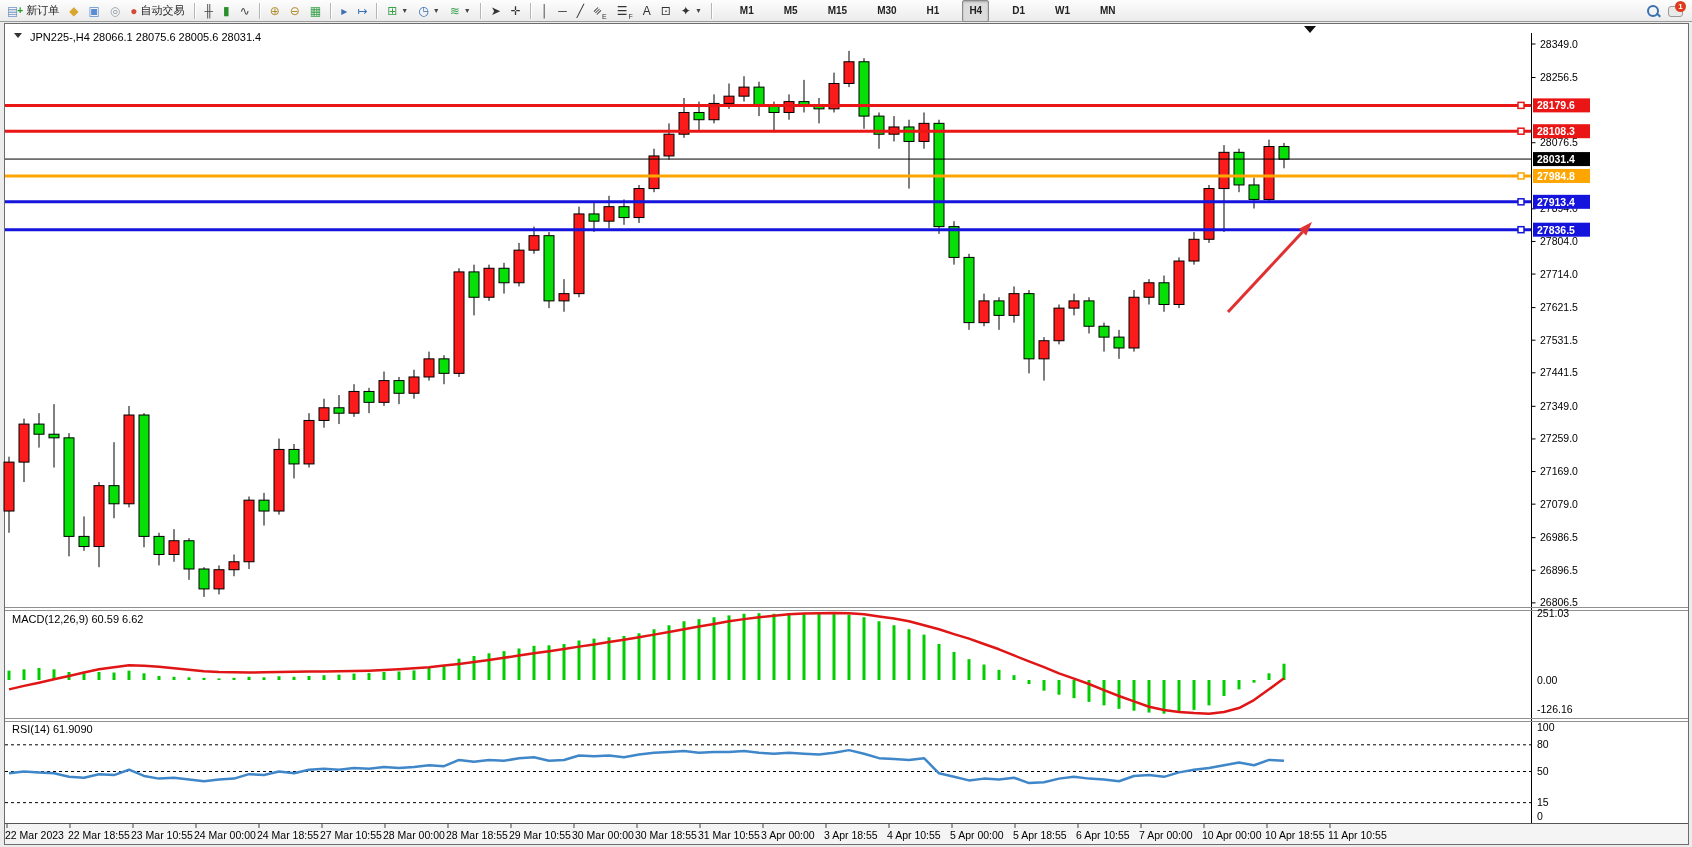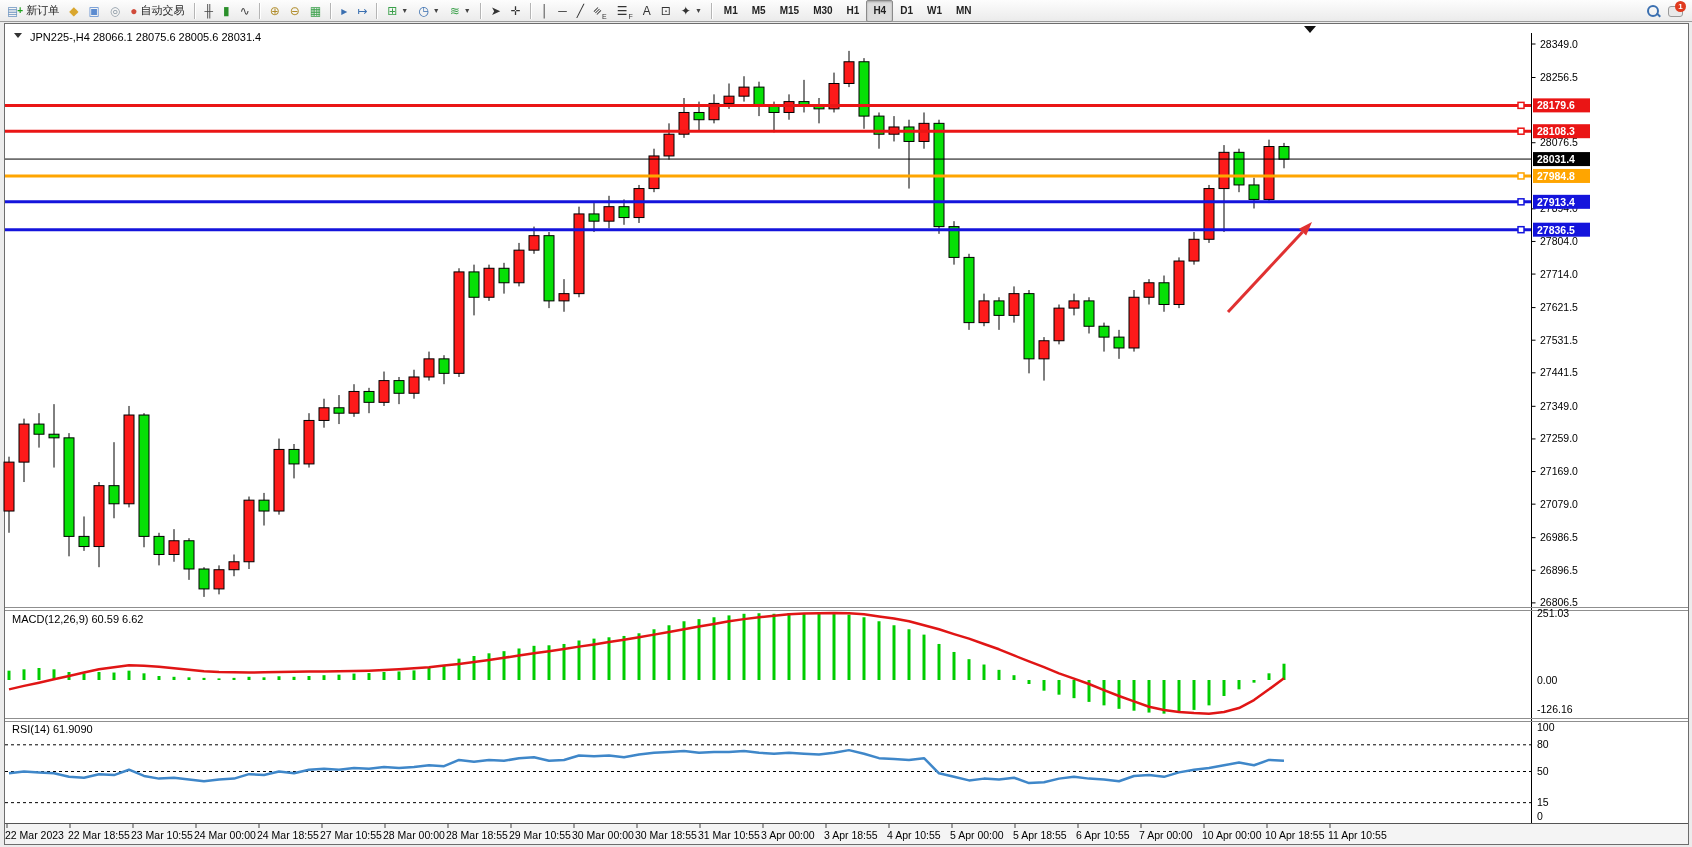--- a/index.html
+++ b/index.html
@@ -9,21 +9,21 @@
     display:flex;align-items:center;padding:0 2px;box-sizing:border-box;z-index:5;font-size:11px;color:#222;}
   .tb-btn{display:flex;align-items:center;gap:3px;padding:1px 4px;height:18px;
     border:1px solid transparent;border-radius:2px;cursor:default;white-space:nowrap;}
   .tb-btn.active{background:#dcdcdc;border:1px solid #8a8a8a;box-shadow:inset 0 1px 2px rgba(0,0,0,.25);}
   .tb-ico{font-size:12px;line-height:12px;display:inline-block;}
   .tb-ico.rot{transform:rotate(-45deg);}
   .tb-plus{color:#1da11d;font-weight:bold;font-size:10px;margin-left:-4px;}
   .tb-sub{font-size:7px;color:#333;margin-left:-2px;align-self:flex-end;}
   .tb-dd{font-size:7px;color:#444;margin-left:1px;}
   .tb-sep{width:1px;height:16px;background:#b5b5b5;border-right:1px solid #fff;margin:0 4px;}
-  .tb-tf{font-size:10px;font-weight:bold;padding:1px 6px;}
+  .tb-tf{font-size:10px;font-weight:bold;padding:1px 6px;margin-left:16px;}
   .tb-spacer{flex:1;}
   .magnifier{position:relative;width:14px;height:14px;margin-right:8px;}
   .magnifier .lens{position:absolute;left:1px;top:1px;width:8px;height:8px;border:2px solid #3a6fb0;border-radius:50%;}
   .magnifier .handle{position:absolute;left:10px;top:10px;width:5px;height:2px;background:#3a6fb0;transform:rotate(45deg);}
   .chatico{position:relative;width:16px;height:13px;margin-right:6px;}
   .chatico .bubble{position:absolute;left:0;top:2px;width:13px;height:9px;background:#e9e9e9;border:1px solid #9a9a9a;border-radius:3px;}
   .chatico .badge{position:absolute;right:-2px;top:-3px;width:11px;height:11px;background:#e03a1e;color:#fff;
     border-radius:50%;font-size:8px;font-weight:bold;text-align:center;line-height:11px;}
   svg{position:absolute;left:0;top:0;}
   text{font-family:"Liberation Sans","DejaVu Sans",sans-serif;}

